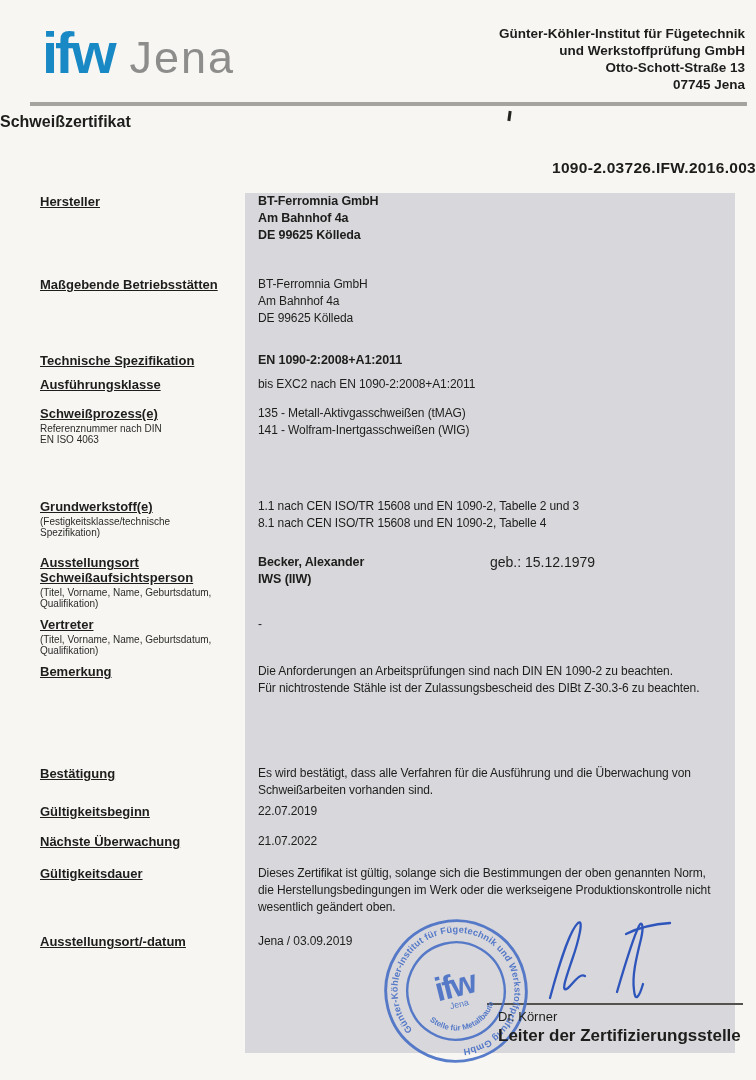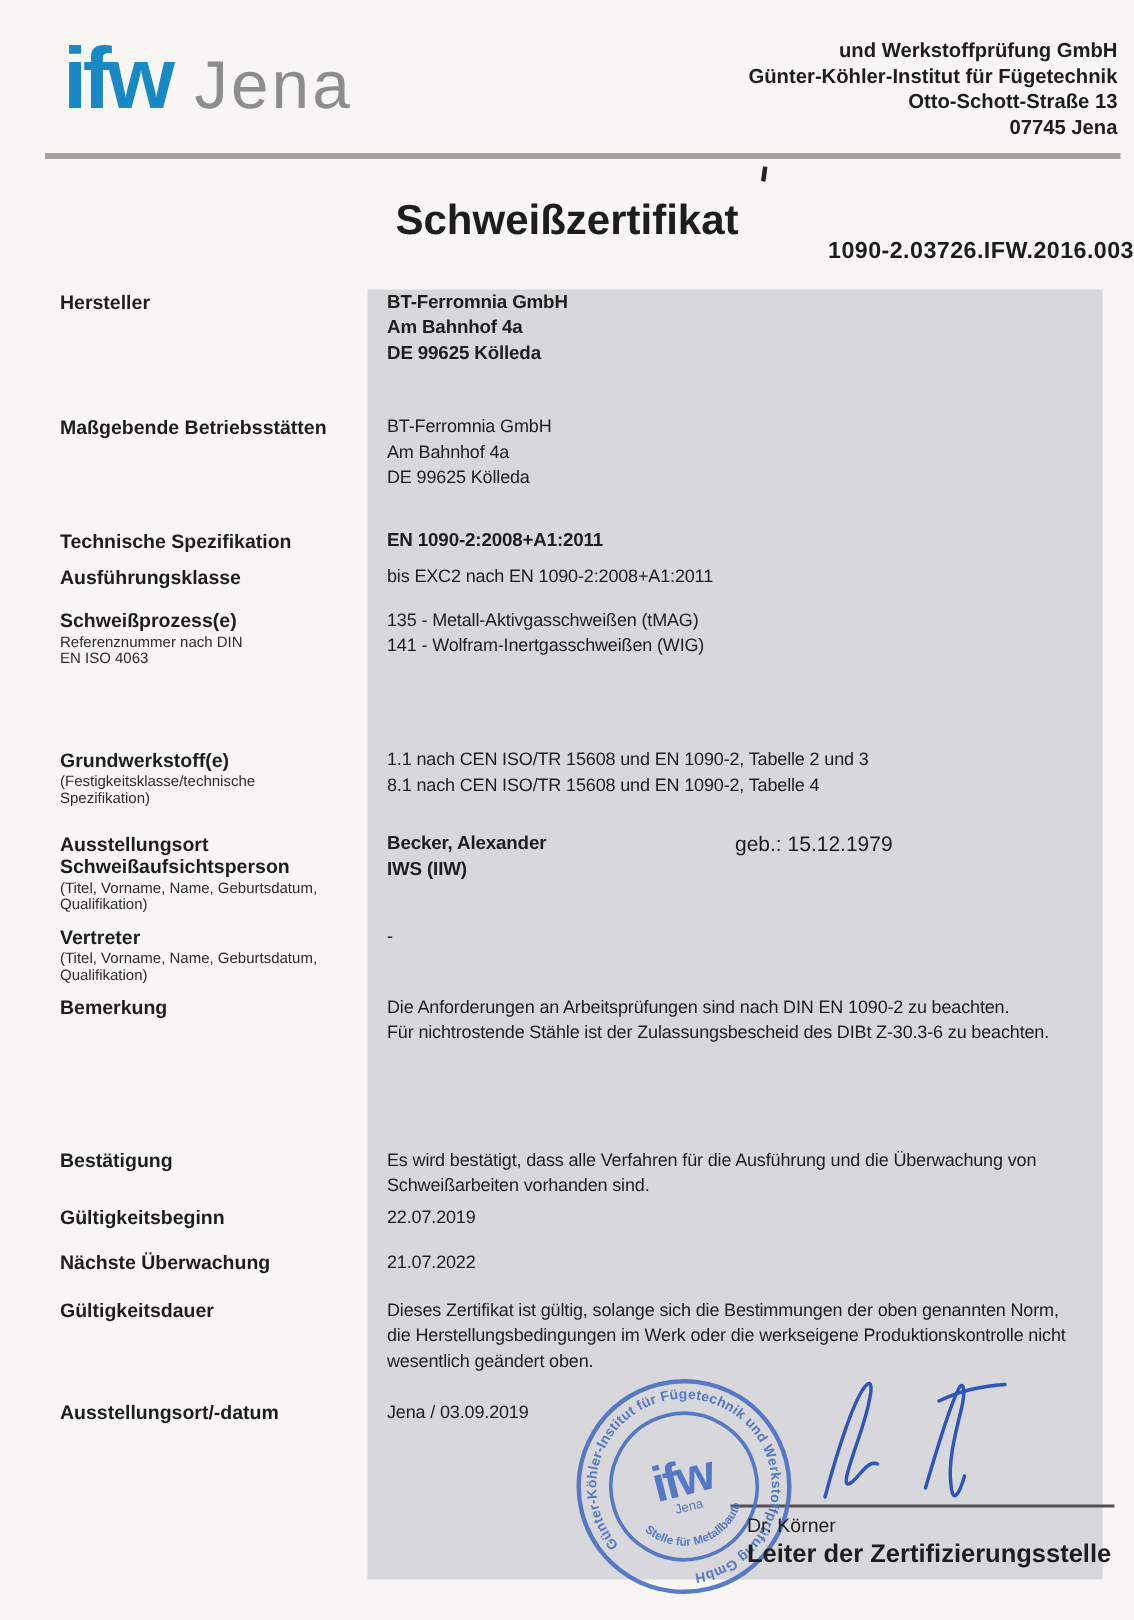--- a/index.html
+++ b/index.html
@@ -9,28 +9,28 @@
     font-family:"Liberation Sans", sans-serif;
   }
   
   .brand{position:absolute;left:42px;top:24px;display:flex;align-items:baseline;}
   .brand-ifw{font-size:58px;font-weight:bold;color:#1889c4;letter-spacing:-3px;line-height:1;}
   .brand-jena{font-size:45px;color:#8d8d8b;margin-left:16px;letter-spacing:2px;line-height:1;}
   .org{position:absolute;right:11px;top:25px;text-align:right;font-size:13.5px;font-weight:bold;line-height:17px;}
   .rule{position:absolute;left:30px;top:102px;width:717px;height:4px;background:#a5a39e;}
   .artifact{position:absolute;left:508px;top:111px;width:3px;height:10px;background:#22221f;transform:rotate(8deg);}
   
-  .title{position:absolute;top:131px;left:0;width:100%;text-align:center;font-size:28px;font-weight:bold;}
+  .title{position:absolute;top:113px;left:0;width:100%;font-size:16px;font-weight:bold;}
   .cert{position:absolute;top:159px;left:0;width:100%;text-align:right;font-size:15.5px;font-weight:bold;letter-spacing:.3px;}
   
   .gray-col{position:absolute;left:245px;top:193px;width:490px;height:860px;background:#d8d7dc;}
   
   .row{position:absolute;left:0;width:756px;}
   .row-label{position:absolute;left:40px;top:1px;width:205px;}
-  .lab-line{font-weight:bold;font-size:13px;line-height:15px;white-space:nowrap;}
+  .lab-line{font-weight:bold;font-size:13px;line-height:15px;white-space:nowrap;text-decoration:underline;}
   .sub-line{font-size:10px;line-height:11px;color:#2b2b29;white-space:nowrap;}
   .sub-line.first{margin-top:2px;}
   .row-value{position:absolute;left:258px;top:0;width:482px;font-size:12px;letter-spacing:-.1px;}
   .val-line{line-height:17px;white-space:nowrap;}
   .row-value.bold .val-line{font-weight:bold;font-size:12.5px;}
   .val-right{position:absolute;left:490px;top:0;font-weight:normal;font-size:14px;line-height:17px;white-space:nowrap;}
   
   .sig-line{position:absolute;left:487px;top:1003px;width:256px;height:2px;background:#54524e;}
   .sig-block{position:absolute;left:498px;top:1007px;width:250px;text-align:left;}
   .sig-name{font-size:13px;line-height:19px;}
@@ -41,22 +41,22 @@
 </head>
 <body>
 
 <div class="page" id="page">
 
   <div class="brand">
     <span class="brand-ifw">ifw</span>
     <span class="brand-jena">Jena</span>
   </div>
   <div class="org">
+    <div>Günter-Köhler-Institut für Fügetechnik</div>
     <div>und Werkstoffprüfung GmbH</div>
-    <div>Günter-Köhler-Institut für Fügetechnik</div>
     <div>Otto-Schott-Straße 13</div>
     <div>07745 Jena</div>
   </div>
   <div class="rule"></div>
   <div class="artifact"></div>
 
   <div class="title">Schweißzertifikat</div>
   <div class="cert">1090-2.03726.IFW.2016.003</div>
 
   <div class="gray-col"></div>

